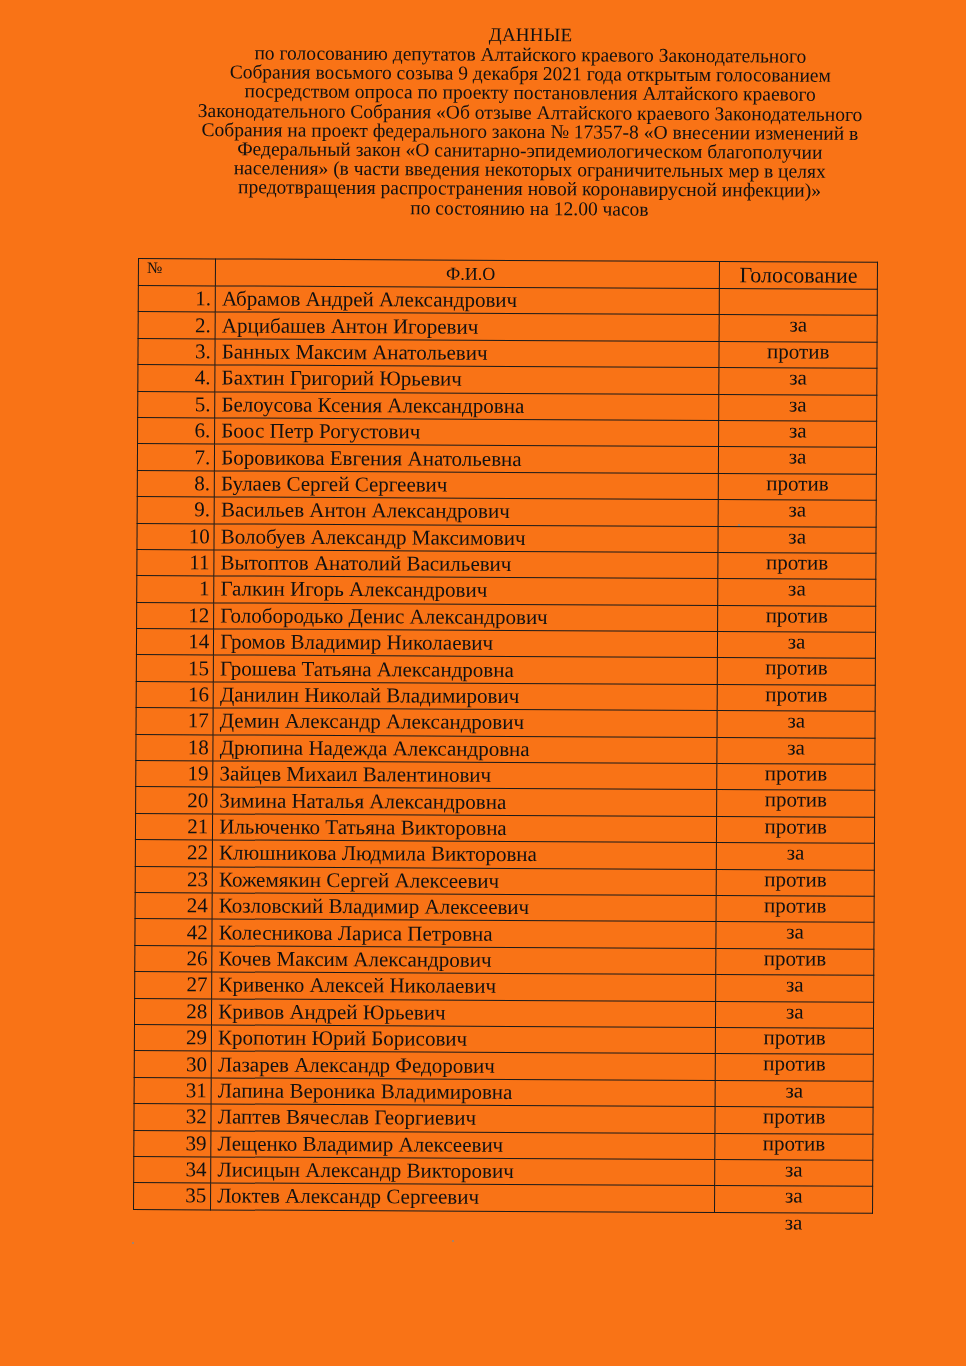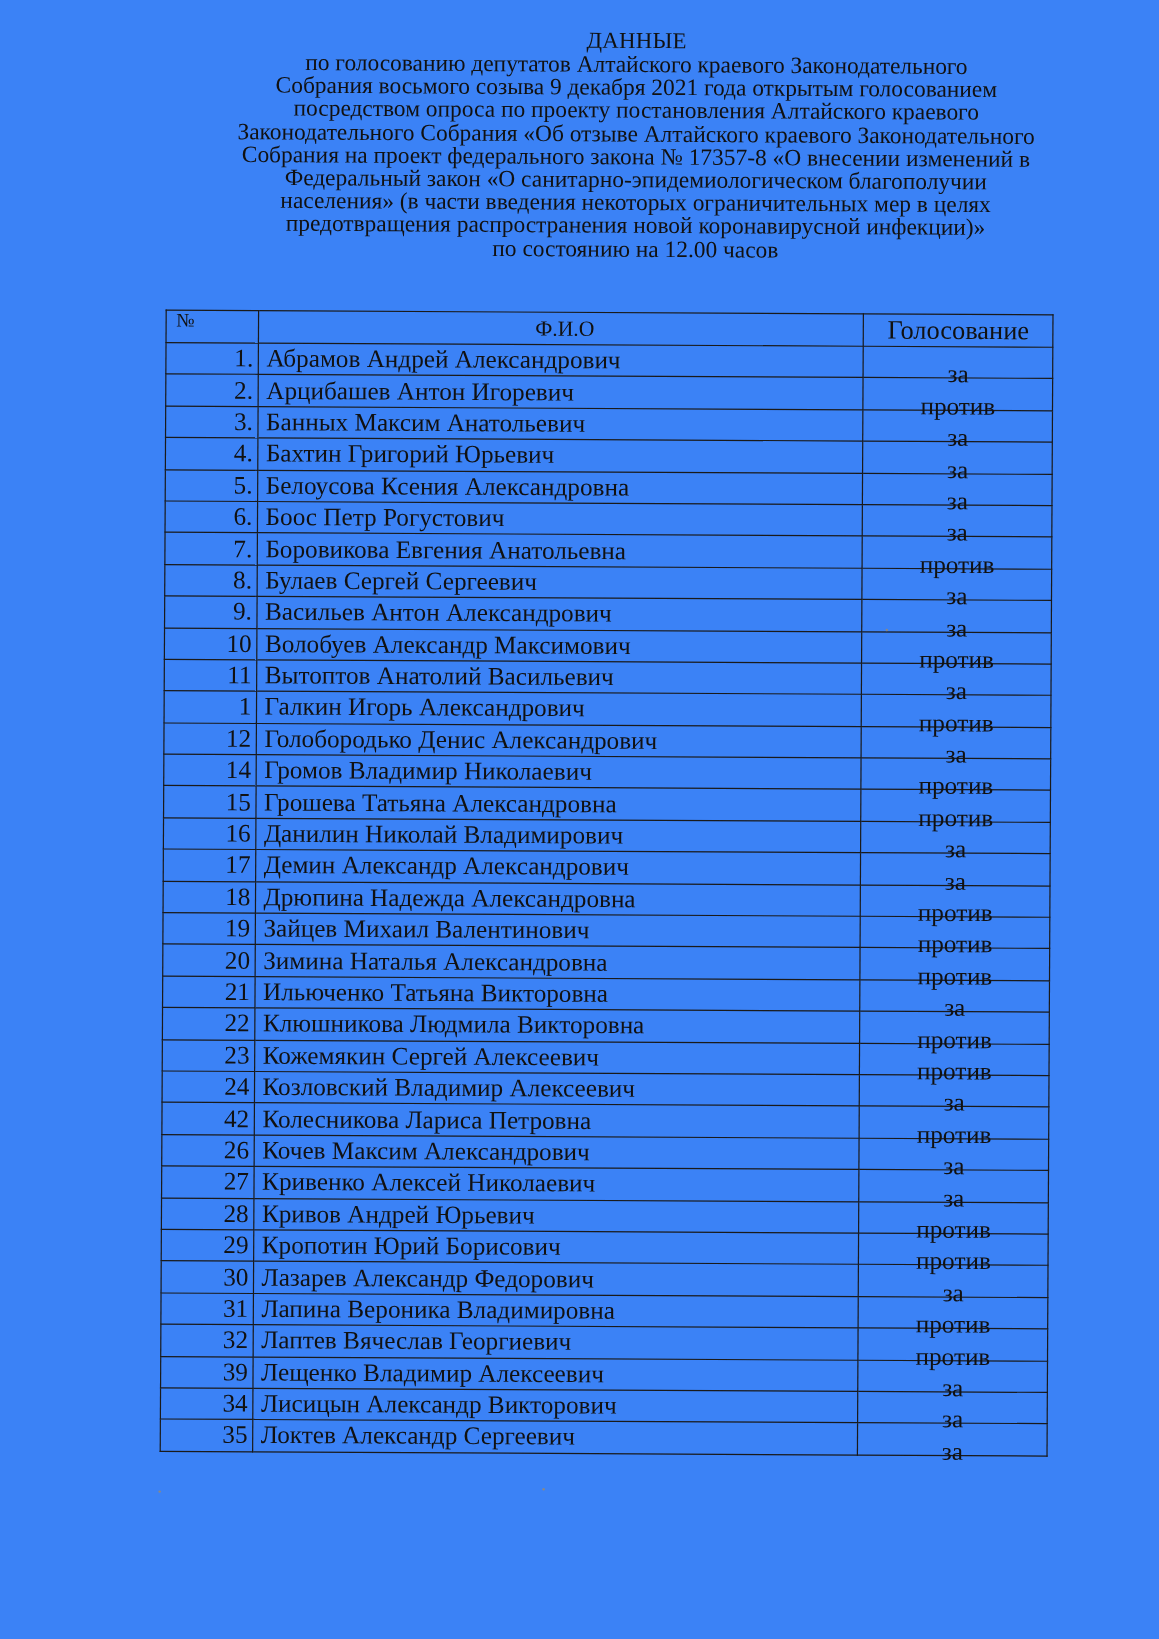--- a/index.html
+++ b/index.html
@@ -1,33 +1,33 @@
 <!DOCTYPE html>
 <html><head>
 <meta charset="utf-8">
 <style>
   html, body { margin: 0; padding: 0; background: #ffffff; }
   body { width: 966px; height: 1366px; position: relative; overflow: hidden;
          font-family: "Liberation Serif", "DejaVu Serif", serif; color: #111; }
-  .page { position: absolute; left: 0; top: 0; width: 966px; height: 1366px; background: #3b82f6; }
+  .page { position: absolute; left: 0; top: 0; width: 966px; height: 1366px; background: #f97316; }
   .header { position: absolute; left: 140px; top: 24px; width: 780px; text-align: center; transform: rotate(0.35deg); }
   .title { font-size: 19px; line-height: 21px; letter-spacing: 0.2px; }
   .line { font-size: 19.5px; line-height: 19.2px; white-space: nowrap; }
   .table-wrap { position: absolute; left: 138px; top: 258px; width: 746px; transform: rotate(0.3deg); transform-origin: 0 0; }
   table { border-collapse: collapse; width: 740px; }
   td, th { border: 1.6px solid #1a1a1a; padding: 0; font-weight: normal; }
   th { height: 23px; font-size: 19px; }
   td { height: 25.4px; font-size: 21px; }
   .c-num { width: 66px; text-align: right; padding-right: 4px; }
   .c-name { width: 510px; text-align: left; padding-left: 6px; }
   .c-vote { width: 158px; text-align: center; vertical-align: bottom; }
   th.c-num { text-align: left; padding-left: 8px; vertical-align: top; font-size: 16px; }
   th.c-name { text-align: center; font-size: 18px; }
   th.c-vote { font-size: 22px; vertical-align: bottom; }
-  td.c-vote span { position: relative; top: 10px; }
+  td.c-vote span { position: relative; top: 23px; }
   .speck { position: absolute; width: 2px; height: 2px; background: #888; border-radius: 50%; }
 </style>
 </head>
 <body>
 
 <div class="page">
 
   <div class="header">
     <div class="title">ДАННЫЕ</div>
     <div id="subtitle">

